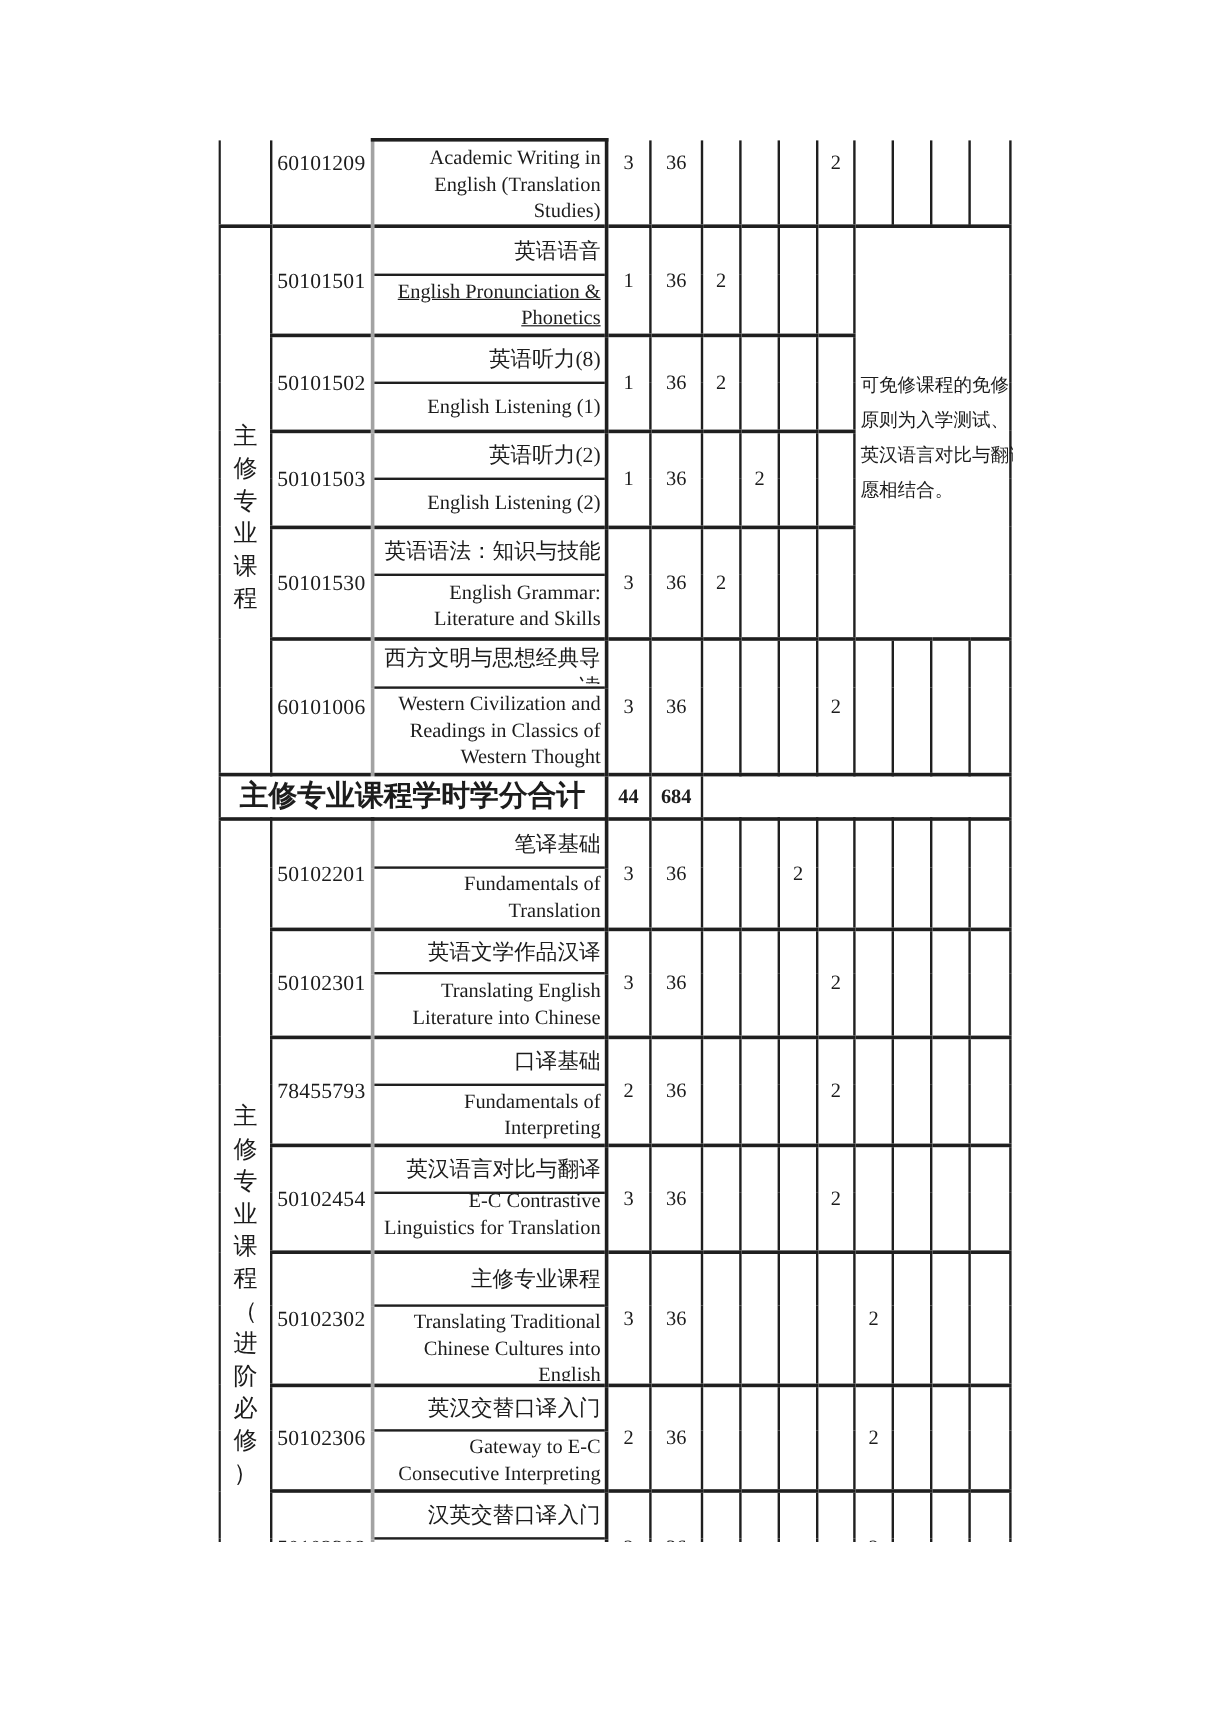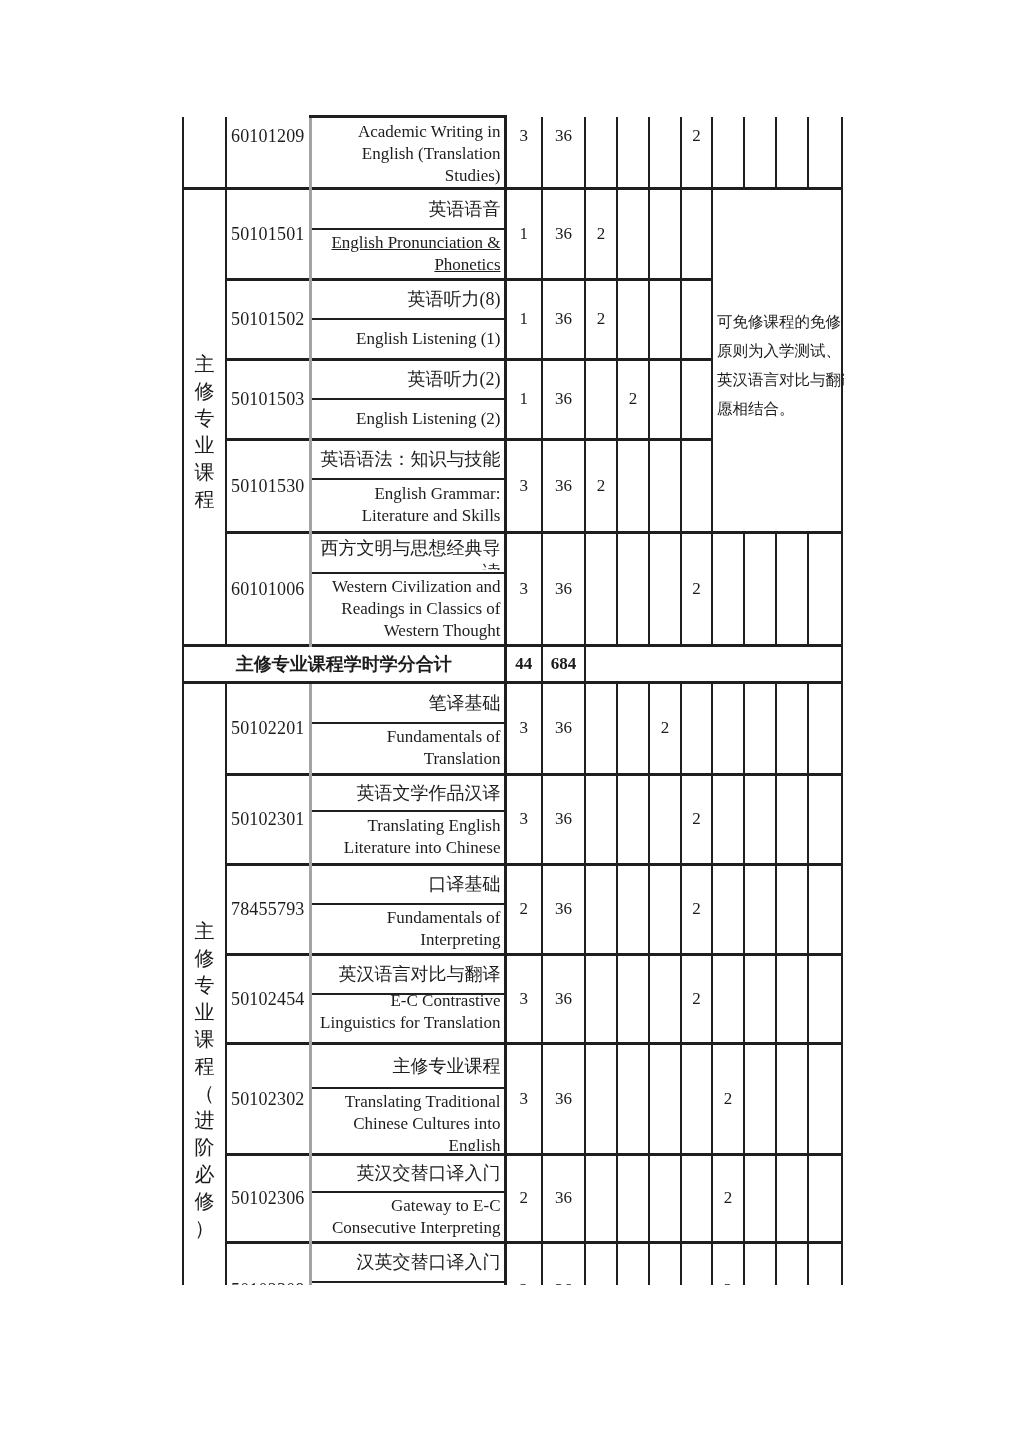--- a/index.html
+++ b/index.html
@@ -30,21 +30,21 @@
             padding:0 2px; }
   td.cat.cat2 { padding-top:140px; }
   td.cat.cat1 { padding-top:30px; }
   td.note {
     text-align:left; vertical-align:middle; padding:10px 0 0 4px;
     font-size:15.5px; line-height:29px;
   }
   td.note span { display:block; white-space:nowrap; }
   tr.total > td { border-top:3px solid #1f1f1f; border-bottom:3px solid #1f1f1f;
                   font-weight:bold; }
-  tr.total td.tlabel { font-size:18px; border-right:3px solid #1f1f1f; }
+  tr.total td.tlabel { font-size:24px; border-right:3px solid #1f1f1f; }
   
   tr.r1 > td { border-top:none; vertical-align:top; padding-top:8px; }
   tr.r1 > td.name { border-top:3px solid #1f1f1f; vertical-align:top; padding-top:3px; }
   .justify { text-align:justify;text-decoration:underline; }
   .clipbox { overflow:hidden; }
 </style>
 </head>
 <body>
 
 <div class="page">

